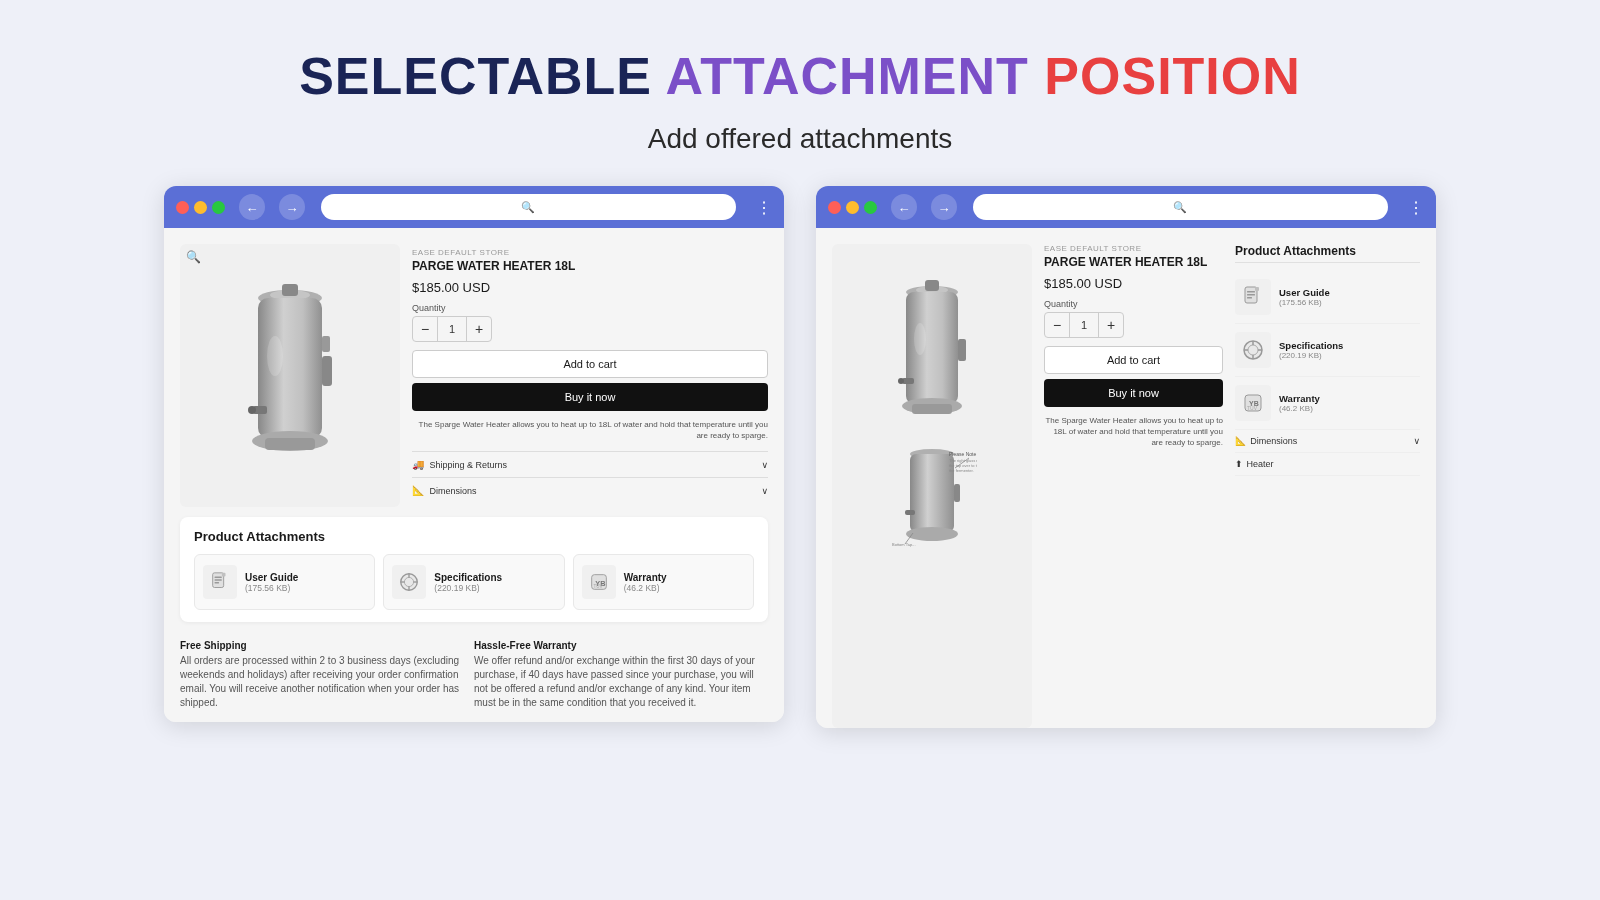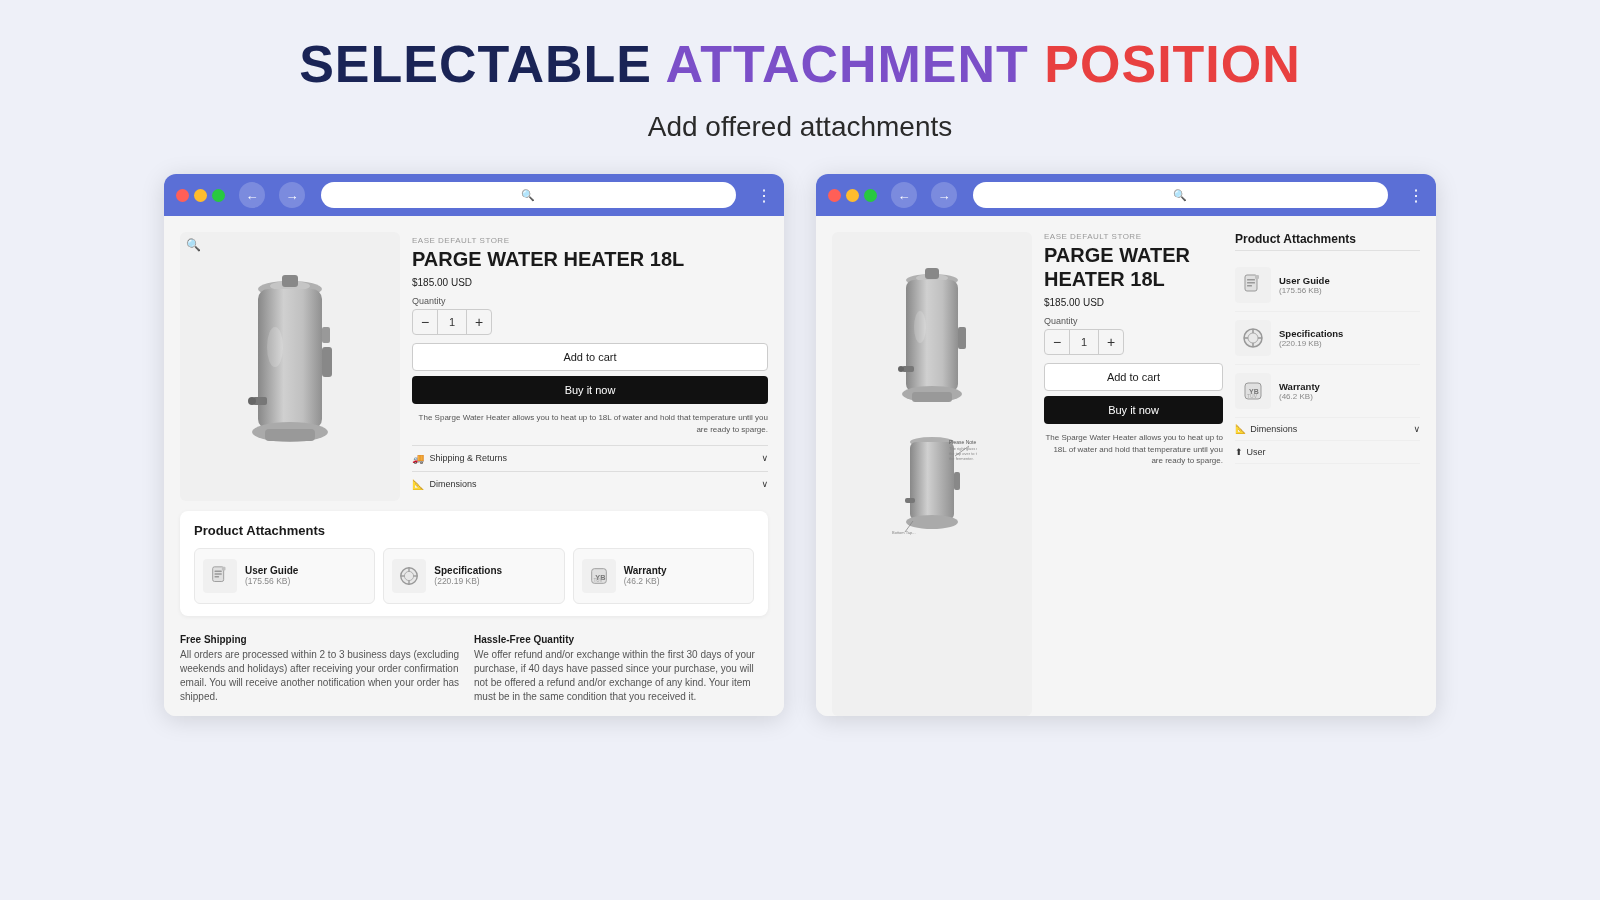--- a/index.html
+++ b/index.html
@@ -9,21 +9,21 @@
       width: 1600px;
       height: 900px;
       overflow: hidden;
       display: flex;
       flex-direction: column;
       align-items: center;
     }
 
     
     .main-title {
-      margin-top: 36px;
+      margin-top: 48px;
       font-size: 52px;
       font-weight: 900;
       text-transform: uppercase;
       letter-spacing: 1px;
       line-height: 1.1;
     }
     .main-title .dark { color: #1a2456; }
     .main-title .purple { color: #7b4fc8; }
     .main-title .red { color: #e84040; }
 
@@ -152,29 +152,29 @@
 
     .store-label {
       font-size: 8px;
       color: #999;
       text-transform: uppercase;
       letter-spacing: 0.5px;
       margin-bottom: 2px;
     }
 
     .product-title {
-      font-size: 20px;
+      font-size: 12px;
       font-weight: 700;
       color: #1a1a1a;
       line-height: 1.2;
       margin-bottom: 6px;
     }
 
     .product-price {
-      font-size: 10px;
+      font-size: 13px;
       color: #1a1a1a;
       margin-bottom: 8px;
     }
 
     .quantity-label {
       font-size: 9px;
       color: #555;
       margin-bottom: 3px;
     }
 
@@ -593,21 +593,21 @@
           </div>
         </div>
       </div>
 
       <div class="info-row">
         <div class="info-col">
           <div class="info-heading">Free Shipping</div>
           <div class="info-text">All orders are processed within 2 to 3 business days (excluding weekends and holidays) after receiving your order confirmation email. You will receive another notification when your order has shipped.</div>
         </div>
         <div class="info-col">
-          <div class="info-heading">Hassle-Free Quantity</div>
+          <div class="info-heading">Hassle-Free Warranty</div>
           <div class="info-text">We offer refund and/or exchange within the first 30 days of your purchase, if 40 days have passed since your purchase, you will not be offered a refund and/or exchange of any kind. Your item must be in the same condition that you received it.</div>
         </div>
       </div>
     </div>
   </div>
 
   <div class="browser">
     <div class="browser-bar">
       <div class="browser-dots">
         <div class="dot dot-red"></div>
@@ -741,21 +741,21 @@
           <div class="side-acc-item">
             <div class="side-acc-left">
               <span>📐</span>
               <span>Dimensions</span>
             </div>
             <span>∨</span>
           </div>
           <div class="side-acc-item">
             <div class="side-acc-left">
               <span>⬆</span>
-              <span>User</span>
+              <span>Heater</span>
             </div>
           </div>
         </div>
       </div>
     </div>
   </div>
 
 </div>
 
 </body></html>

